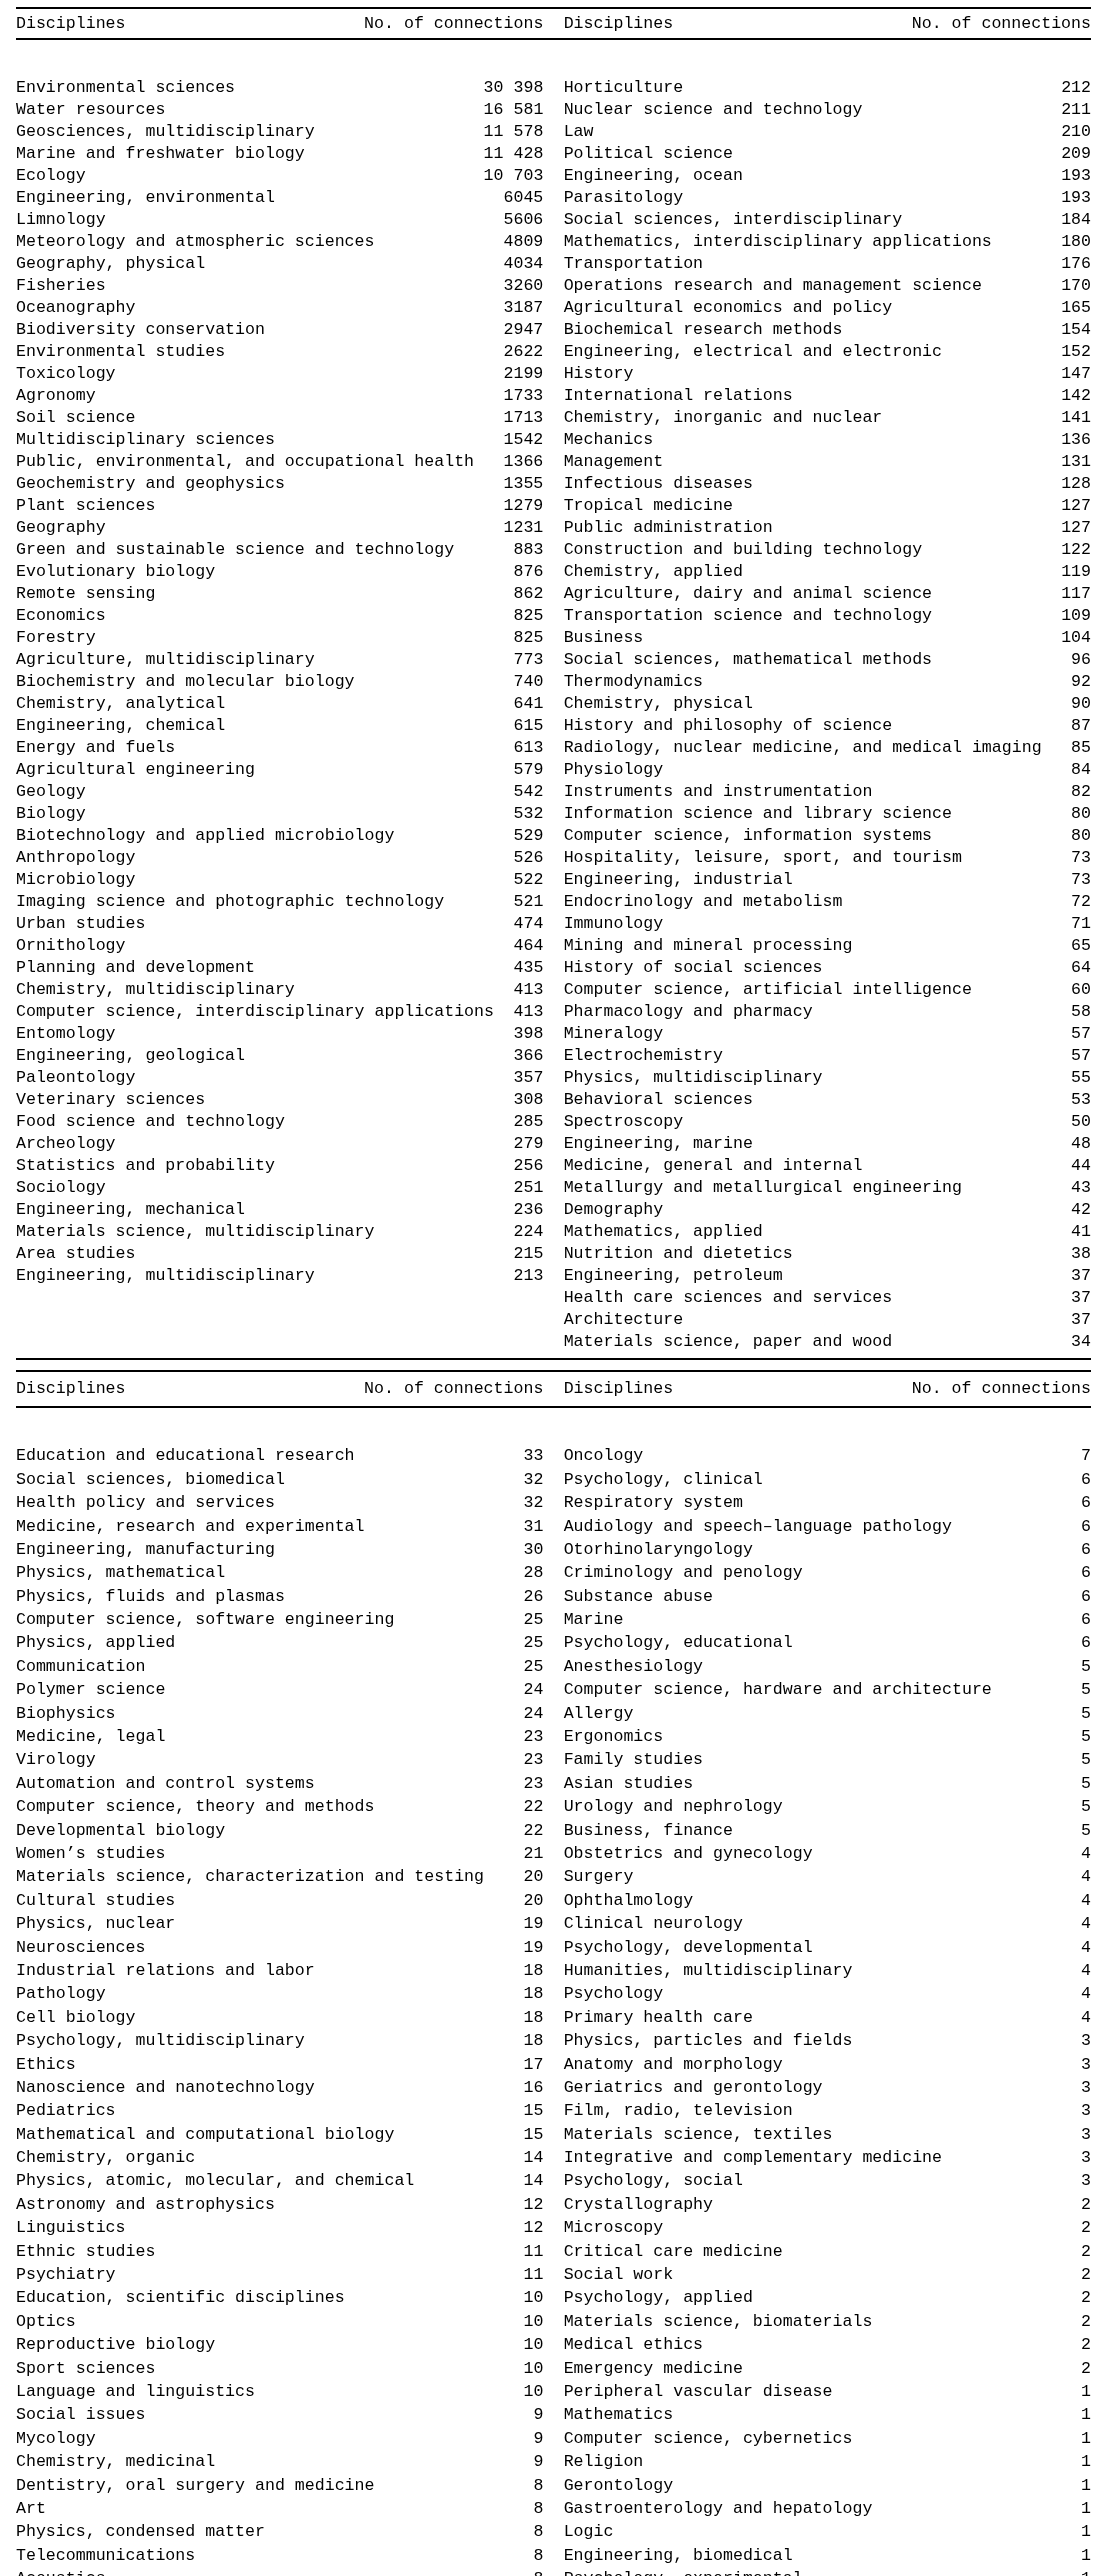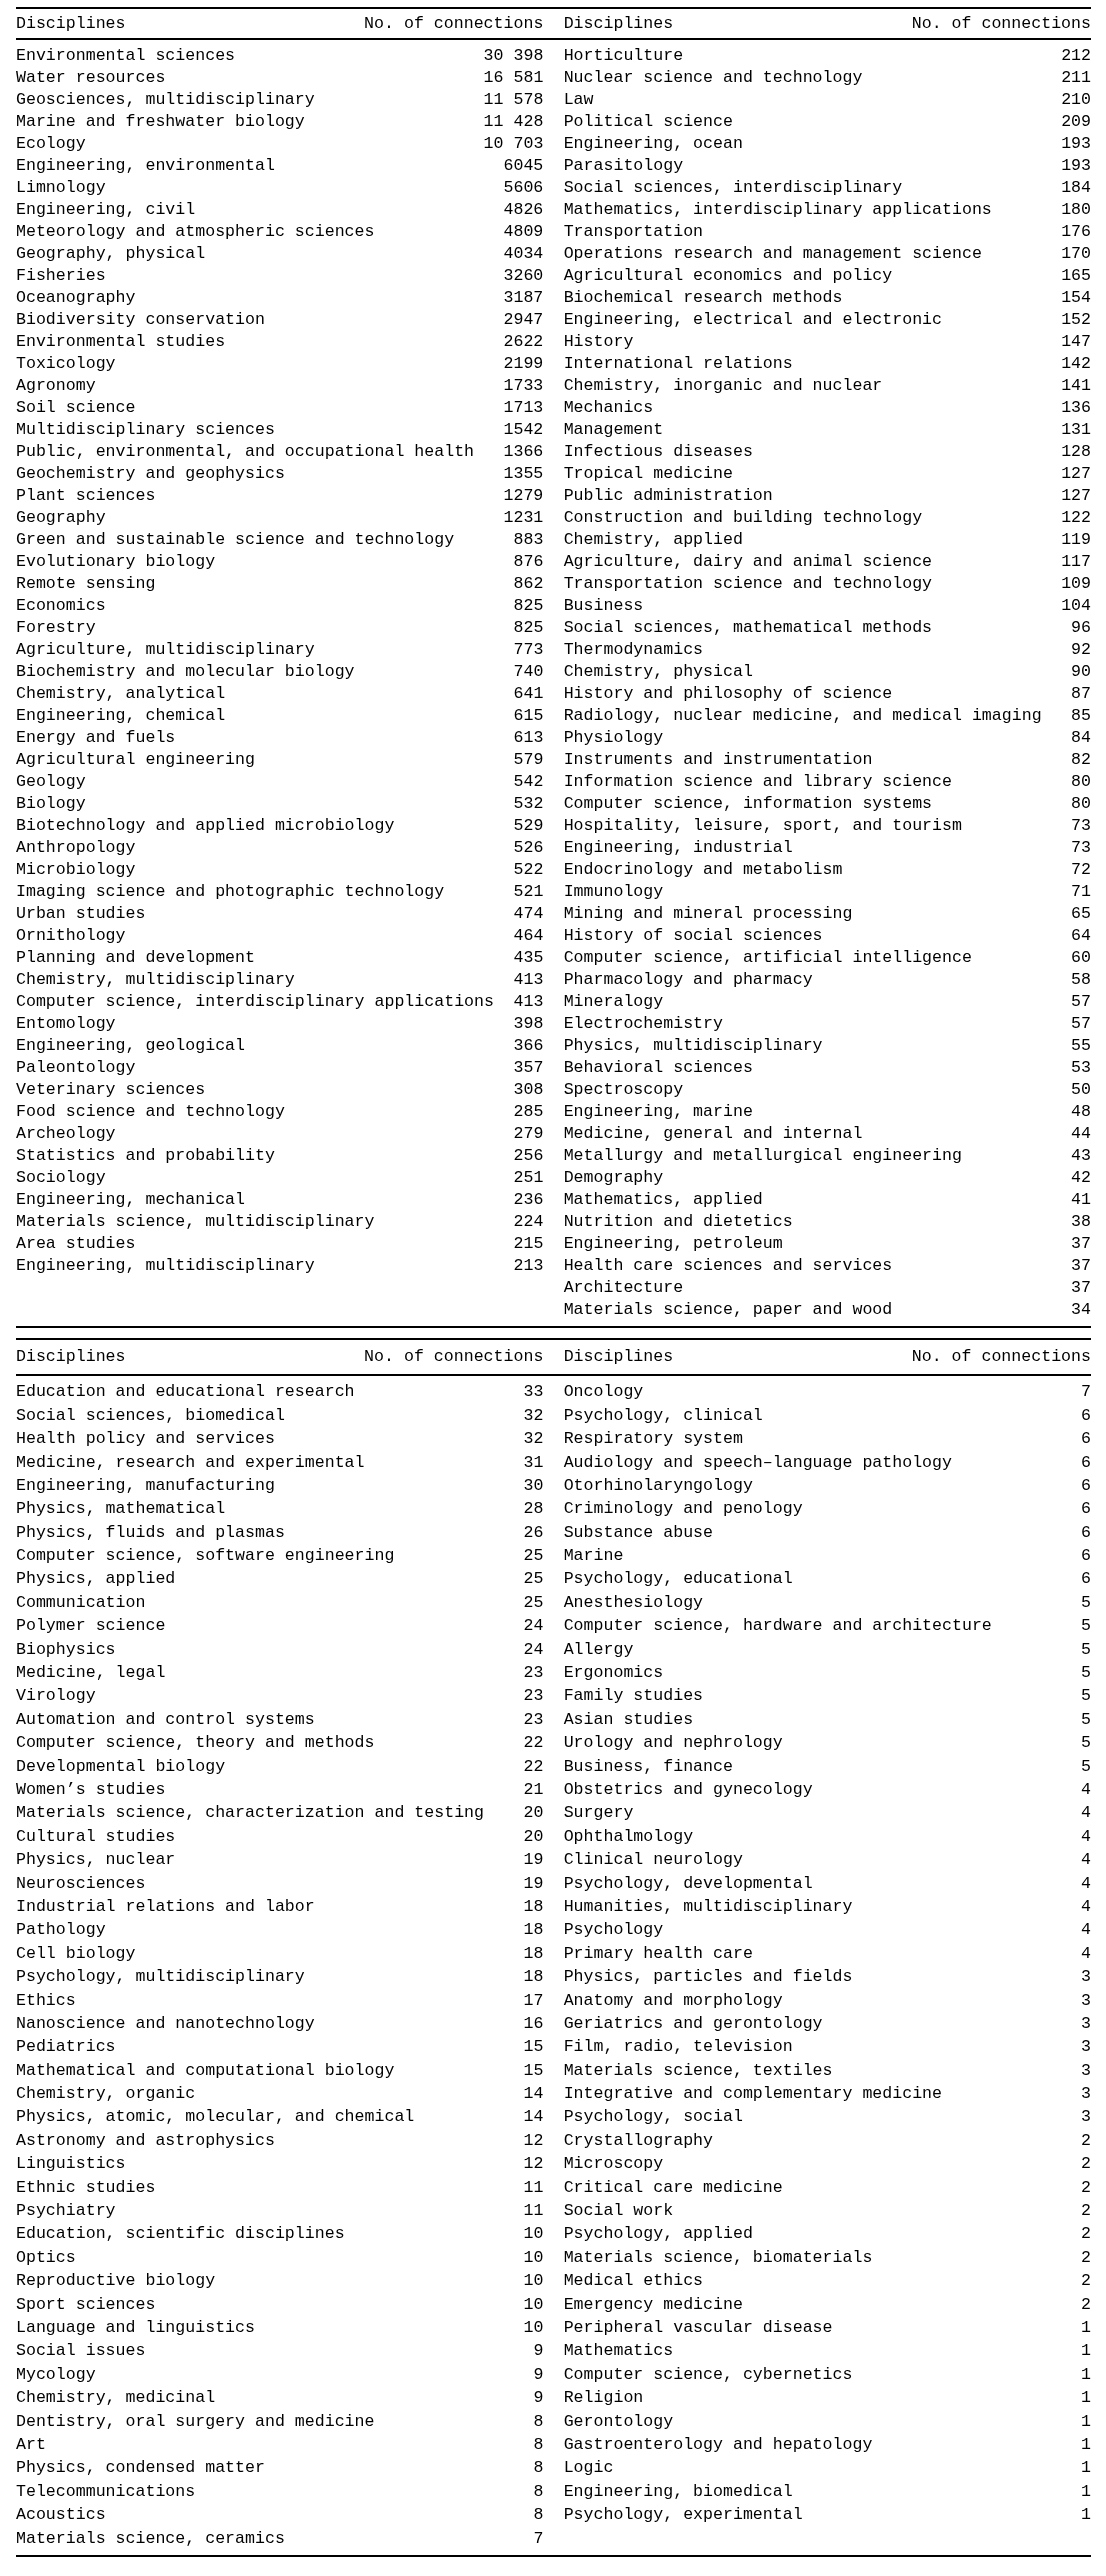--- a/index.html
+++ b/index.html
@@ -39,20 +39,21 @@
     justify-content: space-between;
     align-items: baseline;
     white-space: nowrap;
   }
   .cols {
     display: grid;
     grid-template-columns: 1fr 1fr;
     column-gap: 20.3px;
     padding: 4.3px 0 5.4px 0;
     align-items: start;
+    margin-top: 32px;
   }
   .col { min-width: 0; }
   .row {
     display: flex;
     justify-content: space-between;
     align-items: center;
     white-space: nowrap;
   }
   .t1 .row { height: 22px; }
   .t2 .row { height: 23.4px; }
@@ -99,24 +100,20 @@
           </div>
           <div class="row">
             <span class="lbl">Engineering, environmental</span>
             <span class="num">6045</span>
           </div>
           <div class="row">
             <span class="lbl">Limnology</span>
             <span class="num">5606</span>
           </div>
           <div class="row">
-            <span class="lbl">Engineering, civil</span>
-            <span class="num">4826</span>
-          </div>
-          <div class="row">
             <span class="lbl">Meteorology and atmospheric sciences</span>
             <span class="num">4809</span>
           </div>
           <div class="row">
             <span class="lbl">Geography, physical</span>
             <span class="num">4034</span>
           </div>
           <div class="row">
             <span class="lbl">Fisheries</span>
             <span class="num">3260</span>

